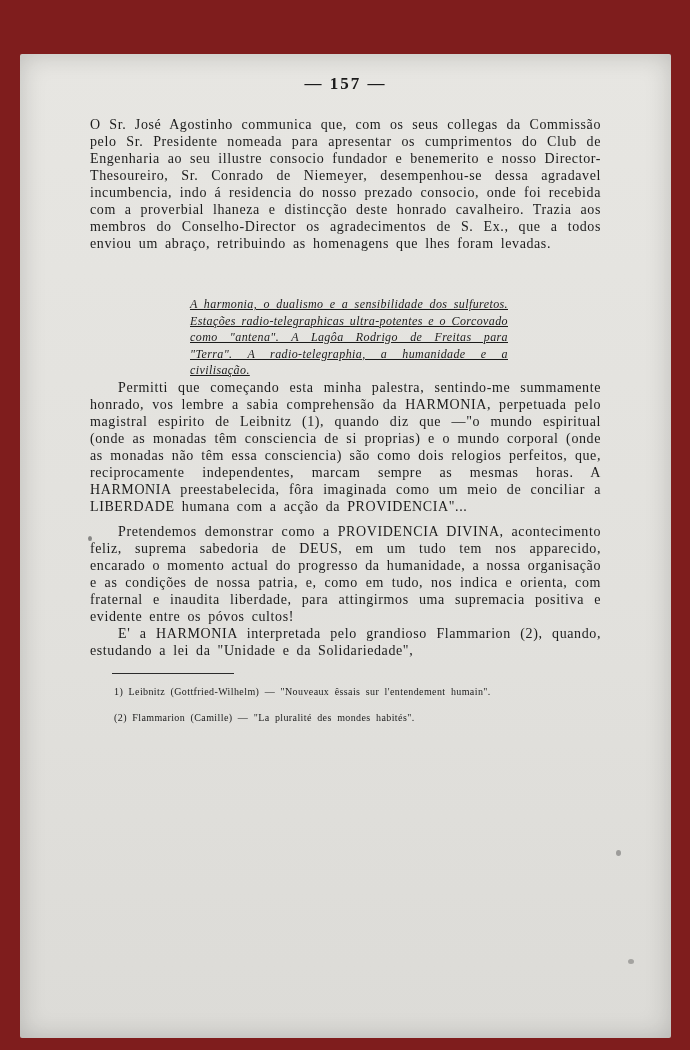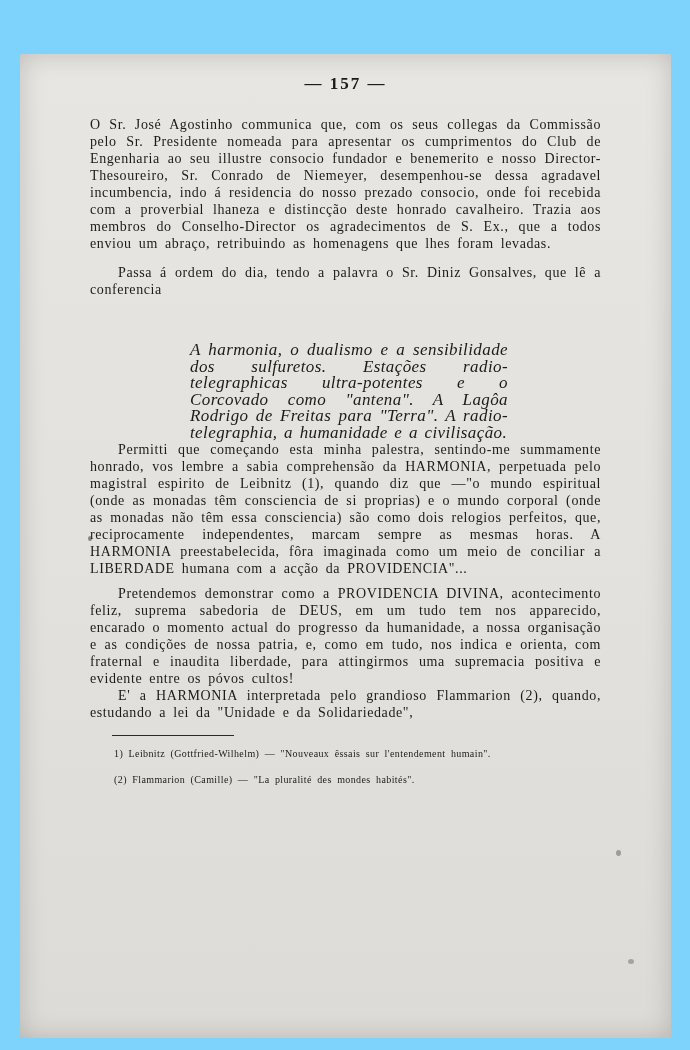--- a/index.html
+++ b/index.html
@@ -6,21 +6,21 @@
   html, body { margin: 0; padding: 0; }
   body {
     width: 690px; height: 1050px;
     background: #070707;
     font-family: "Liberation Serif", "DejaVu Serif", serif;
     overflow: hidden;
   }
   .scan {
     position: relative;
     width: 690px; height: 1050px;
-    background: #7dd3fc;
+    background: #7f1d1d;
   }
   .page {
     position: absolute;
     left: 20px; top: 54px;
     width: 651px; height: 984px;
     background: linear-gradient(180deg, #e7e6e2 0%, #e2e1dd 55%, #dcdbd7 100%);
     color: #1b1b1b;
     padding: 20px 70px 0 70px;
     overflow: hidden;
     border-radius: 2px;
@@ -42,25 +42,26 @@
     letter-spacing: 0.6px;
   }
   .it { }
   .indent { text-indent: 28px; }
   .small-indent { text-indent: 10px; }
   .mt-sm { margin-top: 12px; }
   .mt-xs { margin-top: 8px; }
   .abstract {
     margin: 44px 93px 0 100px;
     font-style: italic;
-    font-size: 17px;
+    font-size: 12px;
     line-height: 16.5px;
     text-align: justify;
     word-spacing: 2px;
     letter-spacing: 0.4px;
+    text-decoration: underline;
   }
   .salutation-block { margin-top: 42px; }
   .footnotes { margin-top: 14px; }
   .fn-rule {
     width: 122px;
     height: 0;
     border-top: 1.5px solid #2b2b2b;
     margin-left: 22px;
   }
   .footnote {
@@ -86,21 +87,20 @@
 <body>
 
 <div class="scan">
   <div class="page">
 
     <div class="page-number">— 157 —</div>
 
 
     <p class="para"><span class="it">O Sr. José Agostinho</span><span> communica que, com os seus collegas da Commissão pelo Sr. Presidente nomeada para apresentar os cumprimentos do Club de Engenharia ao seu illustre consocio fundador e benemerito e nosso Director-Thesoureiro, Sr. Conrado de Niemeyer, desempenhou-se dessa agradavel incumbencia, indo á residencia do nosso prezado consocio, onde foi recebida com a proverbial lhaneza e distincção deste honrado cavalheiro. Trazia aos membros do Conselho-Director os agradecimentos de S. Ex., que a todos enviou um abraço, retribuindo as homenagens que lhes foram levadas.</span></p>
 
-    <p class="para indent mt-sm">Passa á ordem do dia, tendo a palavra o Sr. Diniz Gonsalves, que lê a conferencia</p>
 
     <div class="abstract">A harmonia, o dualismo e a sensibilidade dos sulfuretos. Estações radio-telegraphicas ultra-potentes e o Corcovado como "antena". A Lagôa Rodrigo de Freitas para "Terra". A radio-telegraphia, a humanidade e a civilisação.</div>
 
 
     <p class="para indent"><span>Permitti que começando esta minha palestra, sentindo-me summamente honrado, vos lembre a sabia comprehensão da HARMONIA, perpetuada pelo magistral espirito de Leibnitz (1), quando diz que —</span><span class="it">"o mundo espiritual (onde as monadas têm consciencia de si proprias) e o mundo corporal (onde as monadas não têm essa consciencia) são como dois relogios perfeitos, que, reciprocamente independentes, marcam sempre as mesmas horas. </span><span>A HARMONIA </span><span class="it">preestabelecida, fôra imaginada como um meio de conciliar a </span><span>LIBERDADE </span><span class="it">humana com a acção da </span><span>PROVIDENCIA"...</span></p>
 
     <p class="para indent mt-xs">Pretendemos demonstrar como a PROVIDENCIA DIVINA, acontecimento feliz, suprema sabedoria de DEUS, em um tudo tem nos apparecido, encarado o momento actual do progresso da humanidade, a nossa organisação e as condições de nossa patria, e, como em tudo, nos indica e orienta, com fraternal e inaudita liberdade, para attingirmos uma supremacia positiva e evidente entre os póvos cultos!</p>
 
     <p class="para indent">E' a HARMONIA interpretada pelo grandioso Flammarion (2), quando, estudando a lei da "Unidade e da Solidariedade",</p>
 

